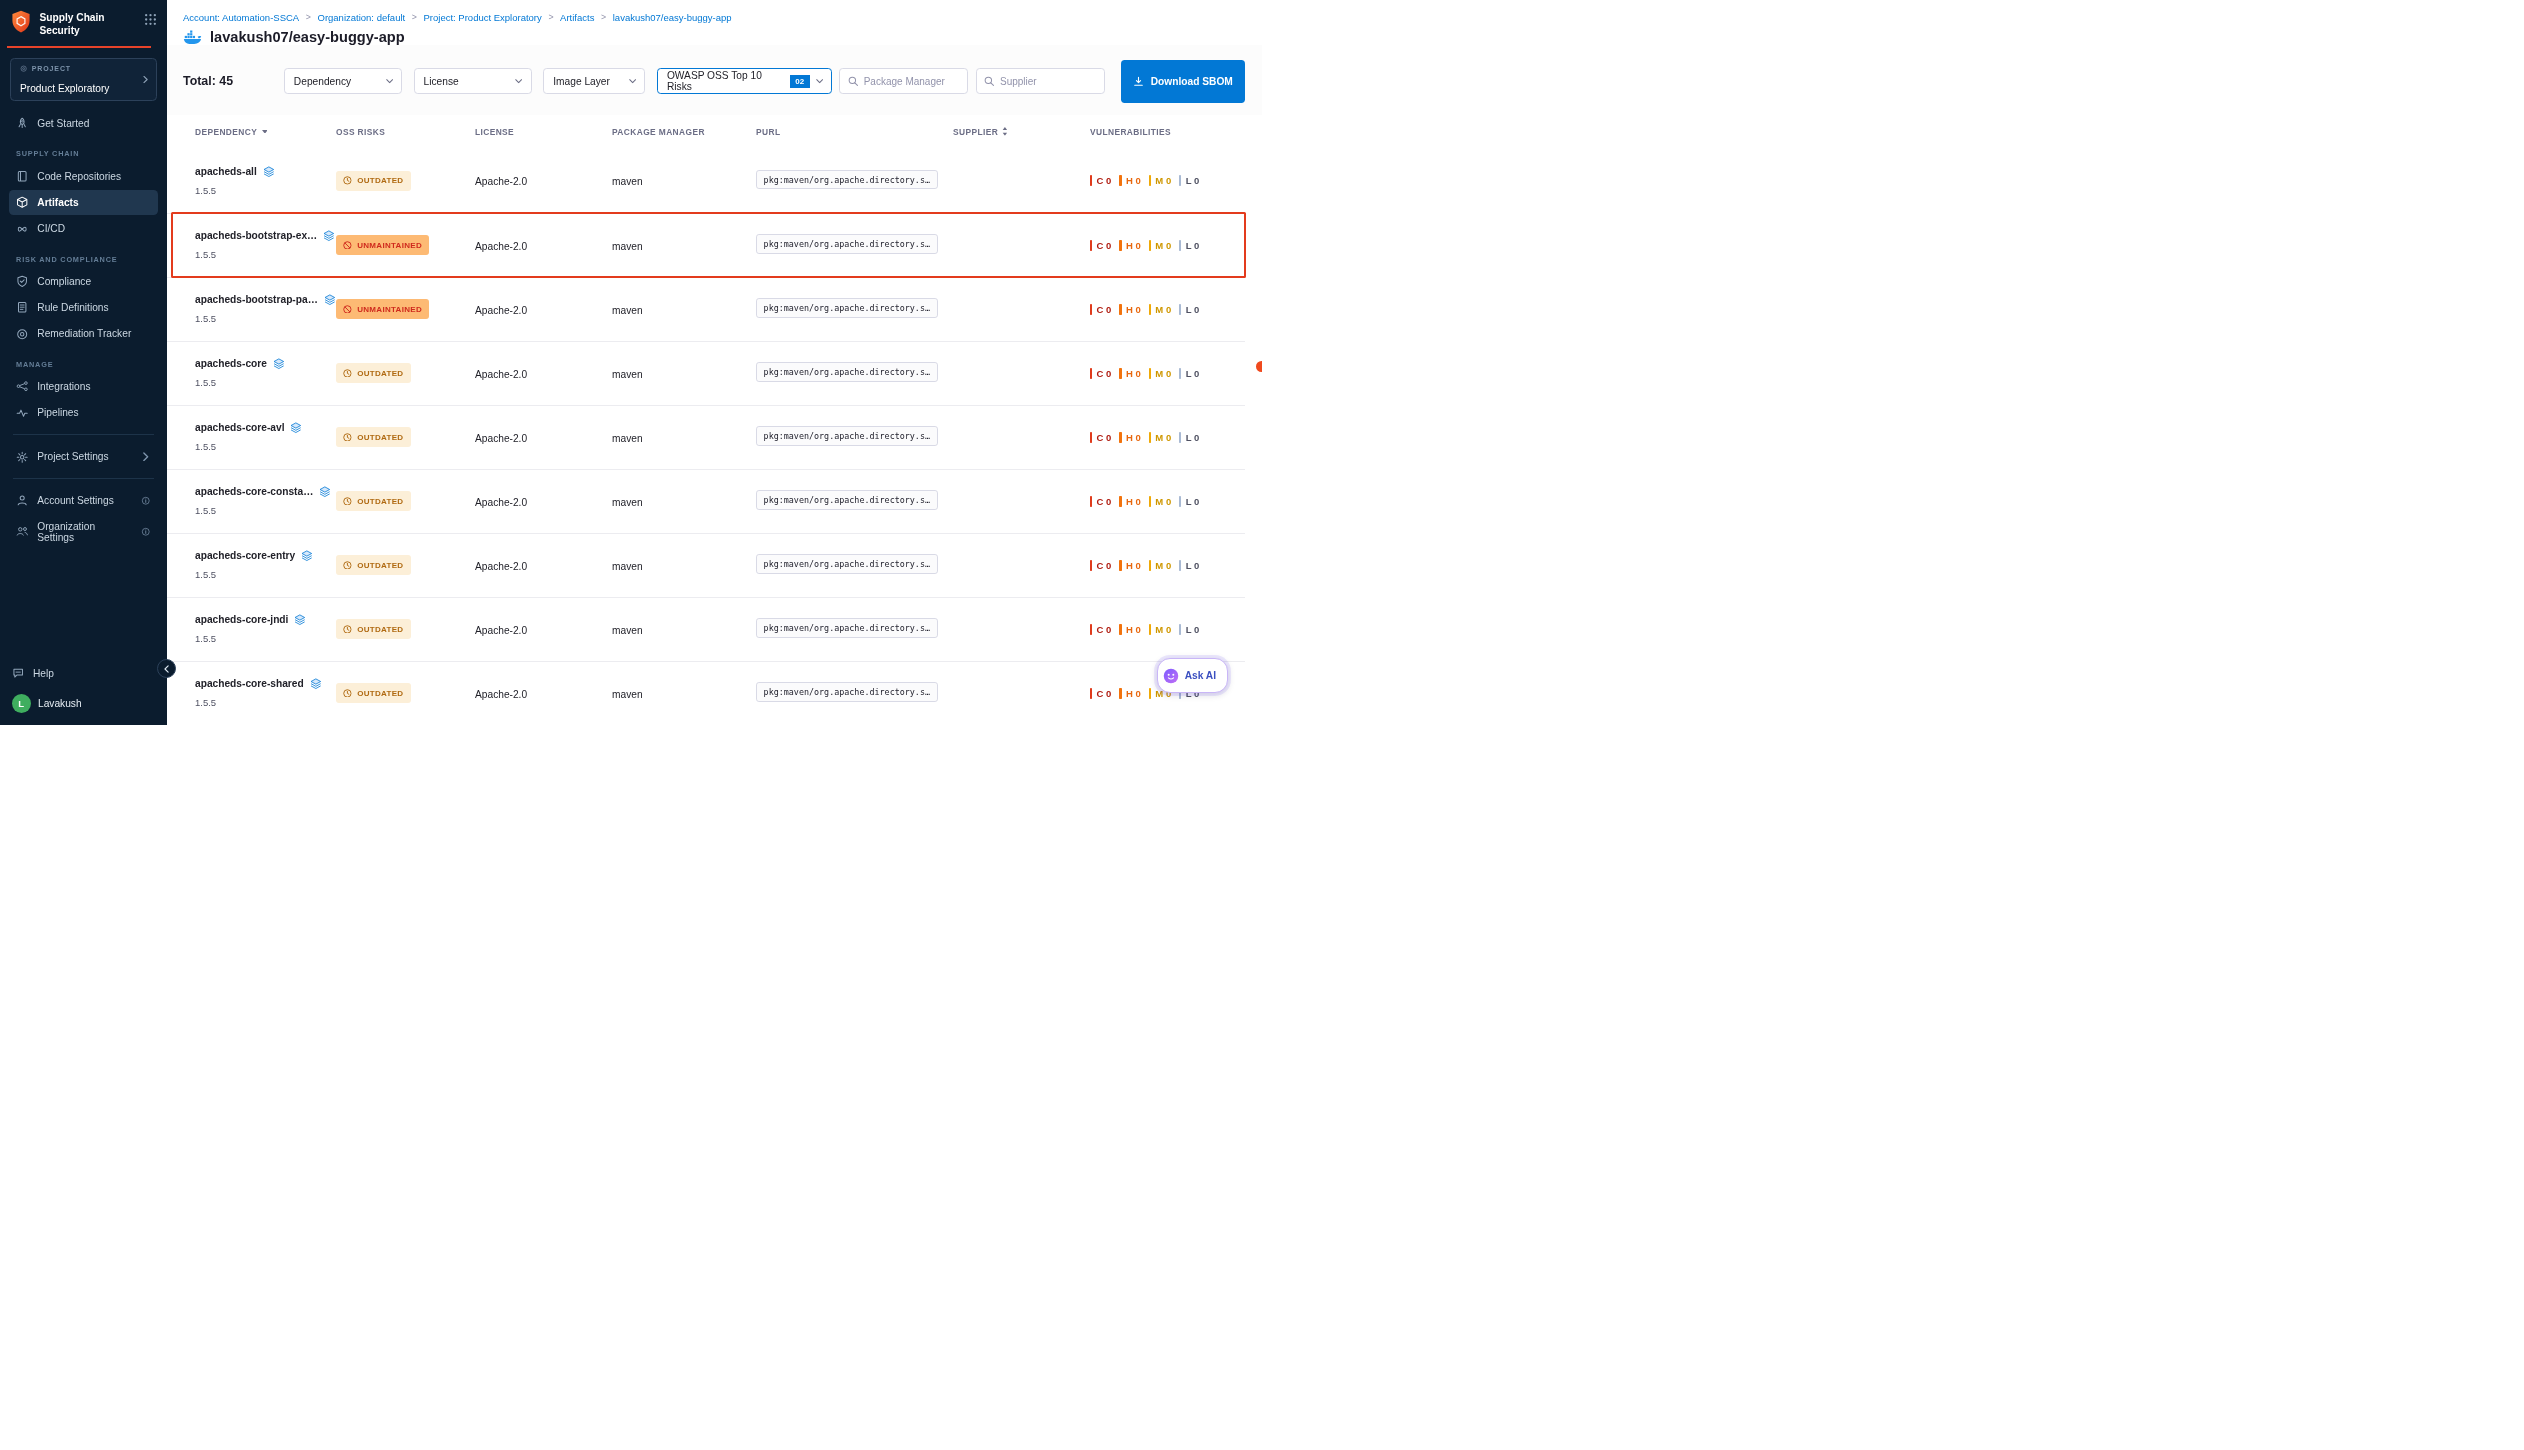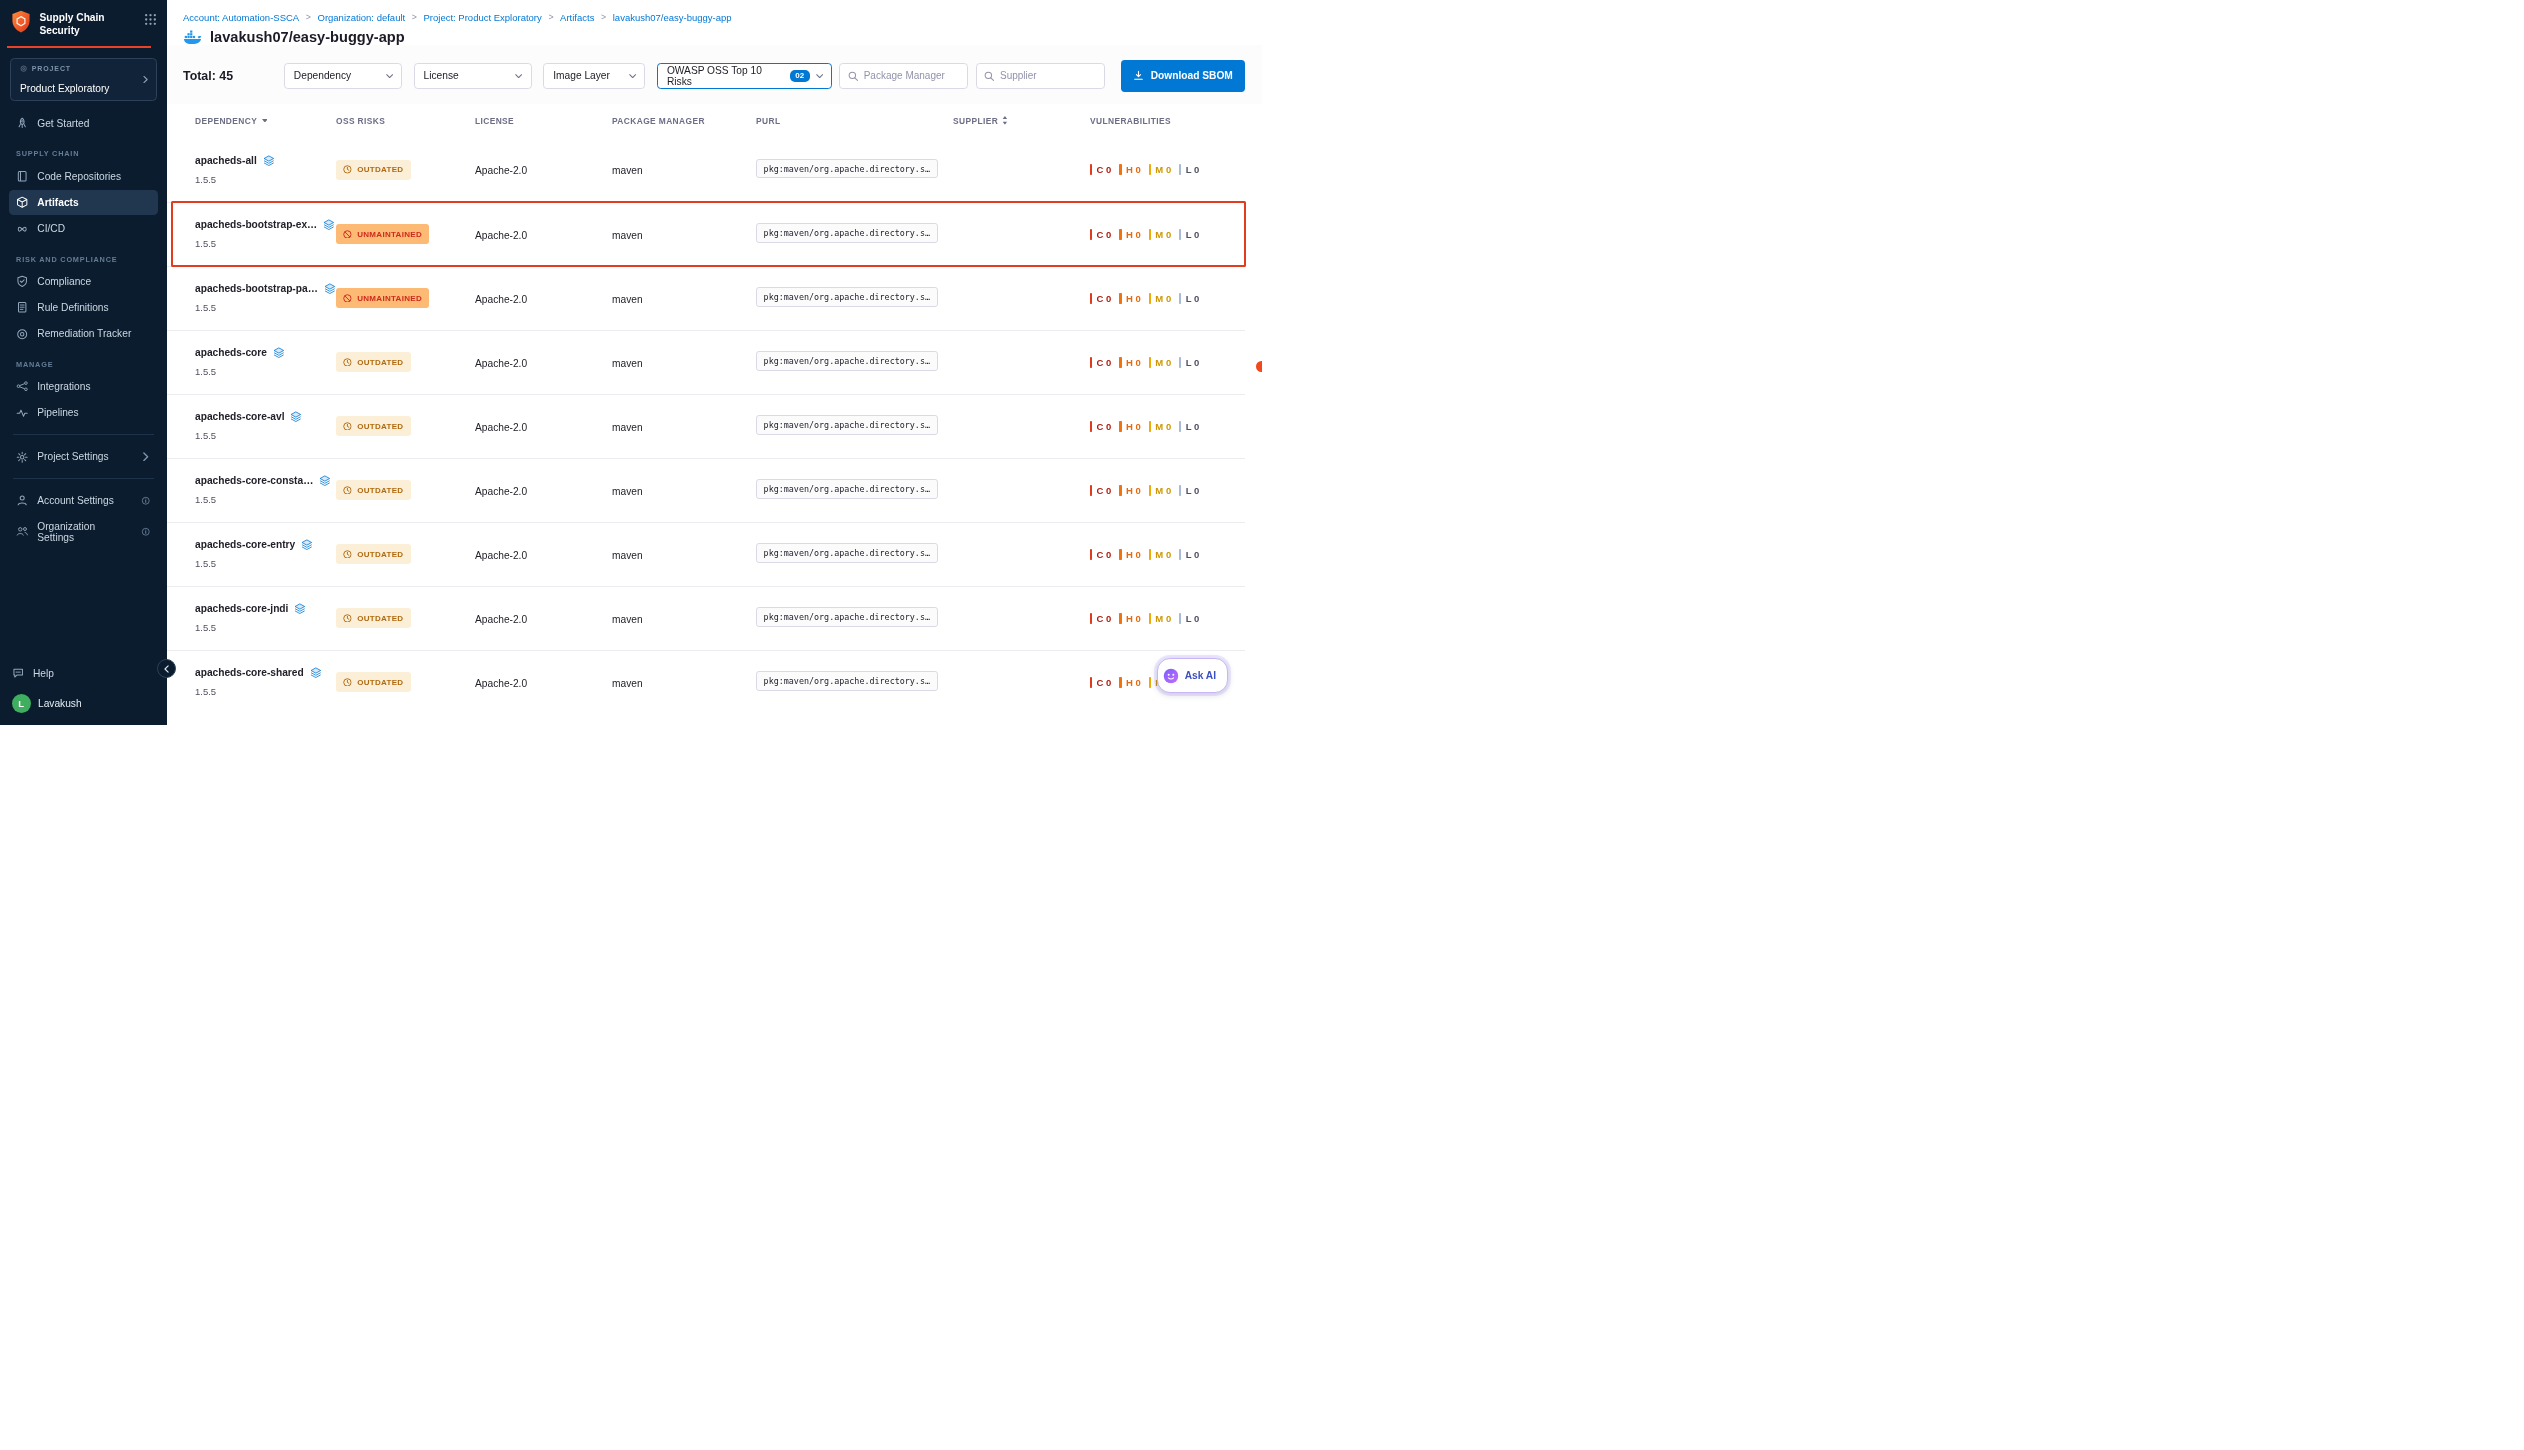--- a/index.html
+++ b/index.html
@@ -55,26 +55,26 @@
   .tabs { display:flex; gap:26px; padding:0 17.5px 0 42px; margin-top:8.8px; border-bottom:0.7px solid #e8e8ec; }
   .tab { font-size:11px; color:#4f5162; padding:7.3px 1.5px 9.5px; cursor:pointer; border-bottom:1.8px solid transparent; margin-bottom:-0.7px; }
   .tab.active { color:#131316; font-weight:700; border-bottom-color:#1b2130; }
 
   .toolbar { display:flex; align-items:center; padding:14.6px 17.5px 11.7px 16px; background:#fcfcfc; }
   .total { font-size:12.4px; font-weight:700; color:#1c1c28; margin-right:51px; white-space:nowrap; }
   .select { height:26px; display:flex; align-items:center; justify-content:space-between; gap:5.8px; padding:0 8px 0 8.8px; border:0.7px solid #d9dae6; border-radius:3.7px; background:#fff; font-size:10.2px; color:#22222a; cursor:pointer; margin-right:11.7px; flex:0 0 auto; }
   .select .chev { color:#6b6d85; display:flex; }
   .select.owasp { border:0.7px solid #0278d5; margin-right:7.3px; }
   .owasp-left { display:flex; align-items:center; gap:5.8px; }
-  .count-pill { background:#0278d5; color:#fff; border-radius:5px; font-size:8px; font-weight:700; padding:1.8px 5.8px; }
+  .count-pill { background:#0278d5; color:#fff; border-radius:0; font-size:8px; font-weight:700; padding:1.8px 5.8px; }
   .search-box { height:26px; width:129px; display:flex; align-items:center; gap:5.8px; padding:0 7.3px; border:0.7px solid #d9dae6; border-radius:3.7px; background:#fff; margin-right:7.3px; flex:0 0 auto; }
   .search-box svg { width:10.2px; height:10.2px; color:#9293ab; flex:0 0 auto; }
   .search-box input { border:none; outline:none; font-size:10px; color:#22222a; width:100%; background:transparent; font-family:"Liberation Sans", sans-serif; }
   .search-box input::placeholder { color:#9293ab; }
-  .download-btn { margin-left:auto; height:32px; background:#0278d5; color:#fff; border:none; border-radius:3.7px; font-size:10.2px; font-weight:700; display:flex; align-items:center; gap:6.6px; padding:0 11.7px; cursor:pointer; font-family:"Liberation Sans", sans-serif; }
+  .download-btn { margin-left:auto; height:43px; background:#0278d5; color:#fff; border:none; border-radius:3.7px; font-size:10.2px; font-weight:700; display:flex; align-items:center; gap:6.6px; padding:0 11.7px; cursor:pointer; font-family:"Liberation Sans", sans-serif; }
   .download-btn svg { width:11px; height:11px; }
 
   
   .table { margin:0 17.5px 0 0; }
   .thead, .trow { display:grid; grid-template-columns:141px 139px 137px 144px 197px 137px 1fr; align-items:center; padding-left:28px; }
   .thead { height:34px; }
   .th { display:flex; align-items:center; gap:4.4px; font-size:8.4px; font-weight:700; color:#6b6d85; letter-spacing:0.4px; cursor:pointer; }
   .th svg { color:#6b6d85; }
   .trow { height:64px; position:relative; background:#fff; }
   .trow + .trow { border-top:0.7px solid #ececf0; }

